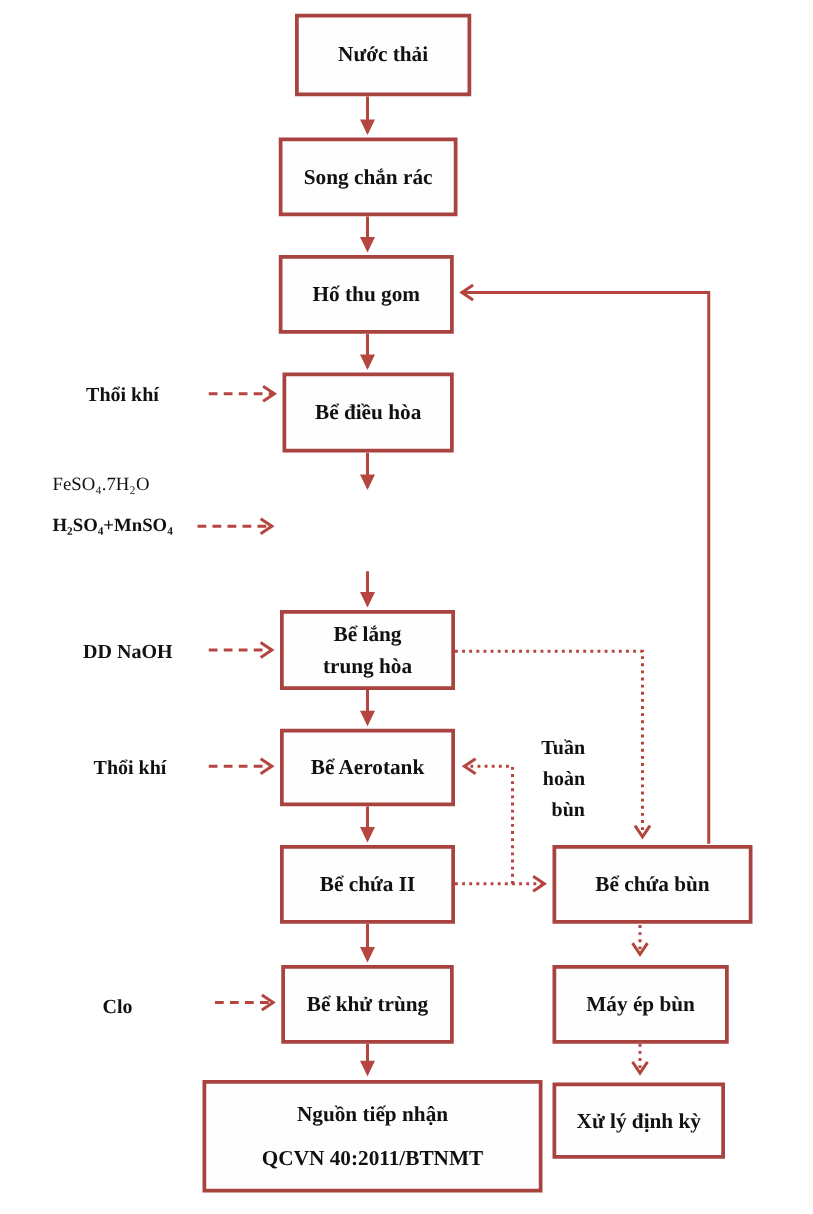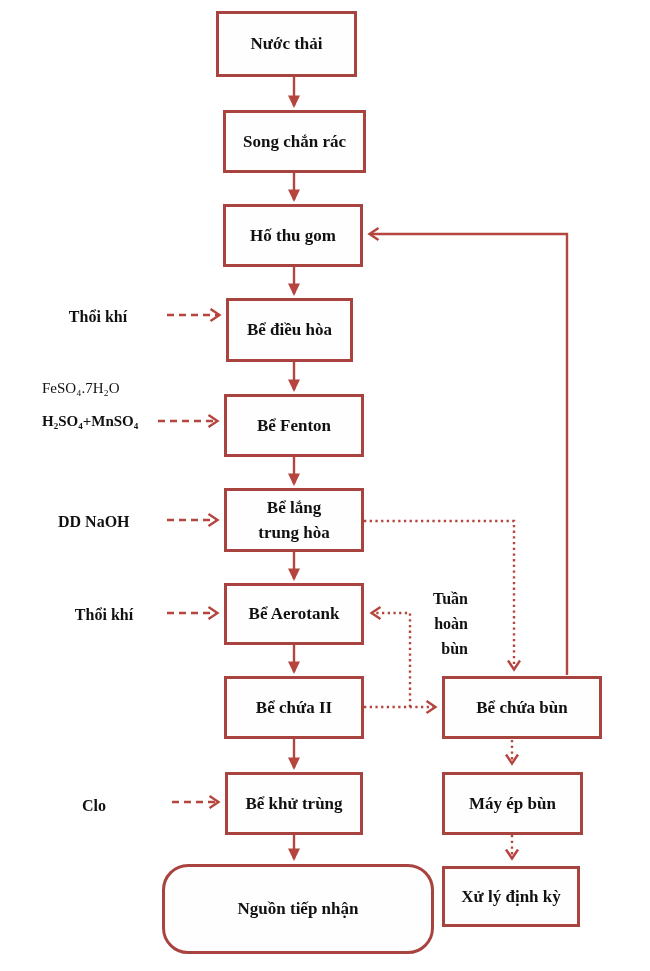--- a/index.html
+++ b/index.html
@@ -10,21 +10,21 @@
   }
   .lines{position:absolute;left:0;top:0;width:650px;height:971px;pointer-events:none;}
   .box{
     position:absolute;box-sizing:border-box;
     border:3px solid #a84340;background:#fffefe;
     display:flex;flex-direction:column;align-items:center;justify-content:center;
     text-align:center;font-weight:bold;font-size:17px;line-height:1.5;
   }
   .box .bl{display:block;}
   .b6{padding:0 26px;}
-  .b11{gap:10px;font-size:17px;border-radius:26px;}
+  .b11{gap:10px;font-size:17px;}
   .lbl{
     position:absolute;font-weight:bold;font-size:16px;line-height:1.35;
     white-space:nowrap;
   }
   .lbl.wrap{white-space:normal;}
   .chem{font-size:15px;line-height:33px;white-space:nowrap;}
 </style>
 </head>
 <body>
 
@@ -58,58 +58,56 @@
     <path d="M167,613 H217" stroke="#b5463f" stroke-width="2.4" fill="none" stroke-dasharray="7 5" marker-end="url(#chev)"></path>
     <path d="M172,802 H218" stroke="#b5463f" stroke-width="2.4" fill="none" stroke-dasharray="7 5" marker-end="url(#chev)"></path>
 
     <path d="M364,521 H514 V669" stroke="#b5463f" stroke-width="2.4" fill="none" stroke-dasharray="2.3 3.4" marker-end="url(#chev)"></path>
     <path d="M364,707 H435" stroke="#b5463f" stroke-width="2.4" fill="none" stroke-dasharray="2.3 3.4" marker-end="url(#chev)"></path>
     <path d="M410,707 V613 H372" stroke="#b5463f" stroke-width="2.4" fill="none" stroke-dasharray="2.3 3.4" marker-end="url(#chev)"></path>
     <path d="M512,740 V763" stroke="#b5463f" stroke-width="2.4" fill="none" stroke-dasharray="2.3 3.4" marker-end="url(#chev)"></path>
     <path d="M512,835 V858" stroke="#b5463f" stroke-width="2.4" fill="none" stroke-dasharray="2.3 3.4" marker-end="url(#chev)"></path>
   </svg>
 
-  <div class="box" style="left:216px;top:11px;width:141px;height:66px">
+  <div class="box" style="left:236px;top:11px;width:141px;height:66px">
     <span class="bl">Nước thải</span>
   </div>
 
   <div class="box" style="left:223px;top:110px;width:143px;height:63px">
     <span class="bl">Song chắn rác</span>
   </div>
 
   <div class="box" style="left:223px;top:204px;width:140px;height:63px">
     <span class="bl">Hố thu gom</span>
   </div>
 
-  <div class="box" style="left:226px;top:298px;width:127px;height:64px">
+  <div class="box" style="left:226px;top:298px;width:137px;height:64px">
     <span class="bl">Bể điều hòa</span>
   </div>
 
-  <div class="box" style="left:224px;top:394px;width:140px;height:63px">
-    <span class="bl">Bể Fenton</span>
-  </div>
 
   <div class="box b6" style="left:224px;top:488px;width:140px;height:64px">
     <span class="bl">Bể lắng trung hòa</span>
   </div>
 
   <div class="box" style="left:224px;top:583px;width:140px;height:62px">
     <span class="bl">Bể Aerotank</span>
   </div>
 
   <div class="box" style="left:224px;top:676px;width:140px;height:63px">
     <span class="bl">Bể chứa II</span>
   </div>
 
   <div class="box" style="left:225px;top:772px;width:138px;height:63px">
     <span class="bl">Bể khử trùng</span>
   </div>
 
   <div class="box b11" style="left:162px;top:864px;width:272px;height:90px">
     <span class="bl">Nguồn tiếp nhận</span>
+    <span class="bl">QCVN 40:2011/BTNMT</span>
   </div>
 
   <div class="box" style="left:442px;top:676px;width:160px;height:63px">
     <span class="bl">Bể chứa bùn</span>
   </div>
 
   <div class="box" style="left:442px;top:772px;width:141px;height:63px">
     <span class="bl">Máy ép bùn</span>
   </div>
 
@@ -117,21 +115,21 @@
     <span class="bl">Xử lý định kỳ</span>
   </div>
 
   <div class="lbl" style="left:58px;top:306px;width:80px;text-align:center">Thổi khí</div>
 
   <div class="chem" style="position:absolute;left:42px;top:372px">
     <div style="font-weight:normal">FeSO₄.7H₂O</div>
     <div style="font-weight:bold">H₂SO₄+MnSO₄</div>
   </div>
 
-  <div class="lbl" style="left:58px;top:511px;width:80px;text-align:left">DD NaOH</div>
+  <div class="lbl" style="left:58px;top:511px;width:80px;text-align:right">DD NaOH</div>
 
   <div class="lbl" style="left:64px;top:604px;width:80px;text-align:center">Thổi khí</div>
 
   <div class="lbl" style="left:72px;top:795px;width:44px;text-align:center">Clo</div>
 
   <div class="lbl wrap" style="left:414px;top:587px;width:54px;text-align:right;line-height:1.55">Tuần hoàn bùn</div>
 
 </div>
 
 </body></html>

